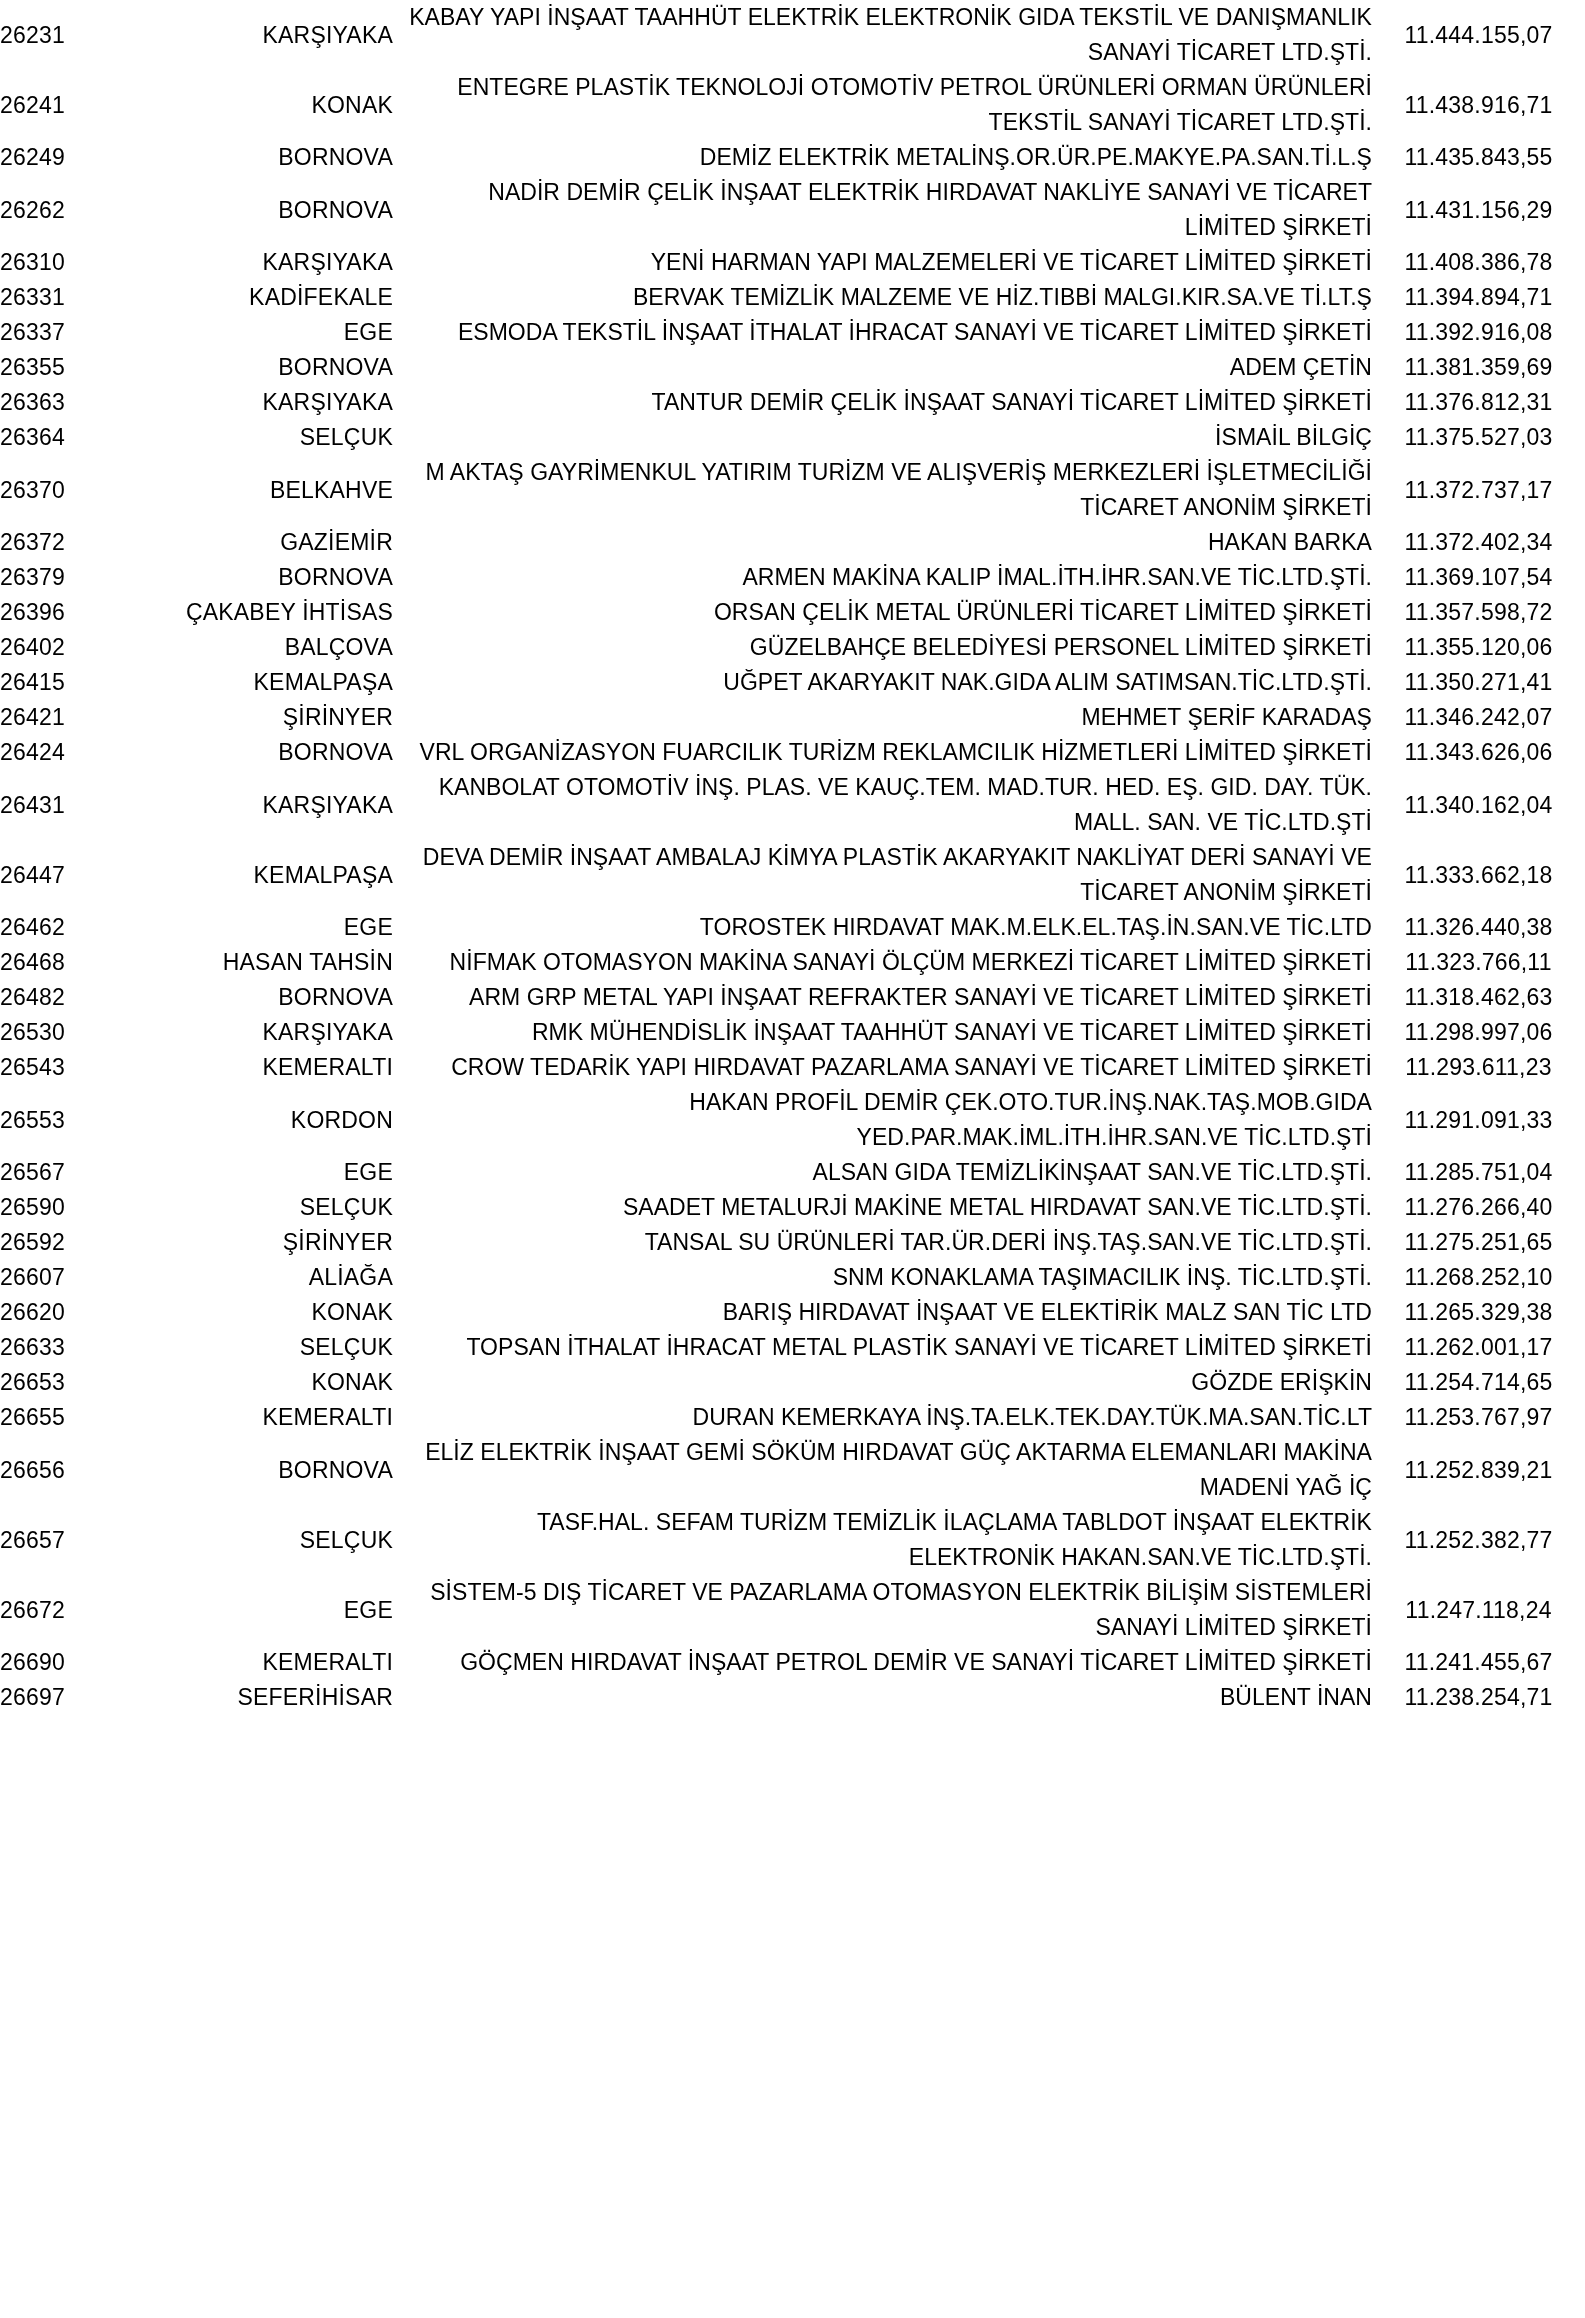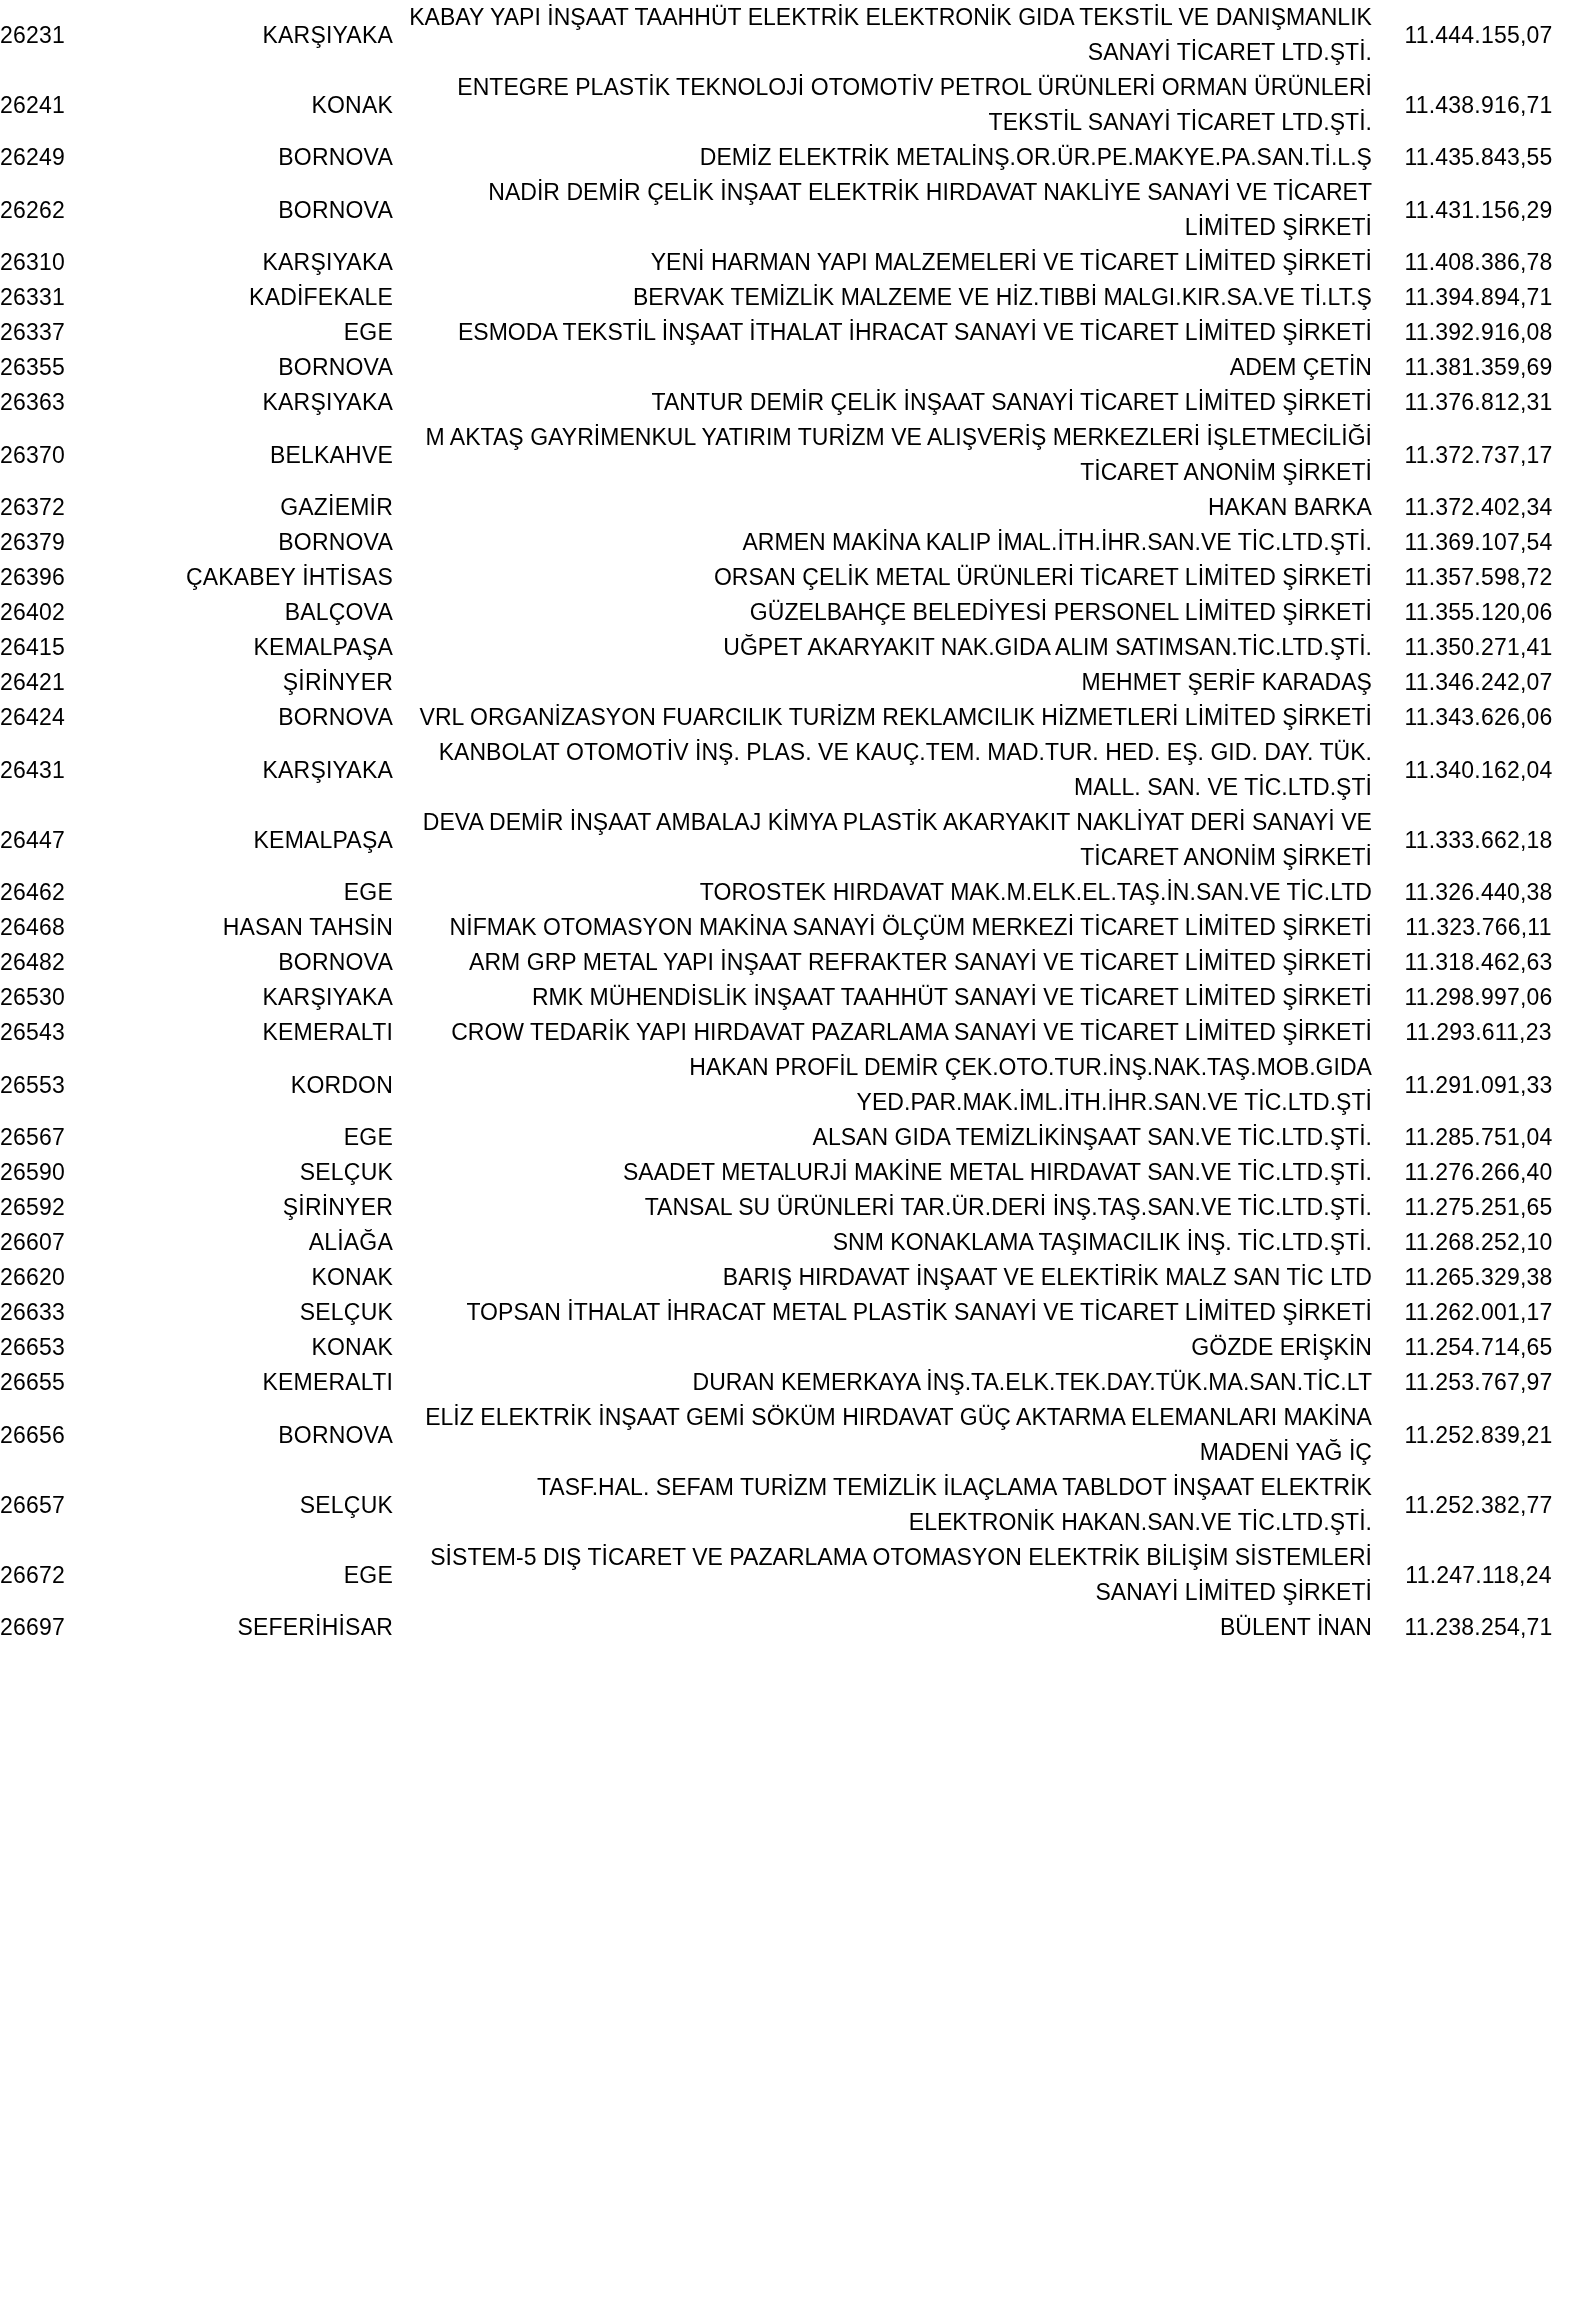--- a/index.html
+++ b/index.html
@@ -126,20 +126,26 @@
           <td class="cell-district">BORNOVA</td>
           <td class="cell-name">ADEM ÇETİN</td>
           <td class="cell-amount">11.381.359,69</td>
         </tr>
         <tr>
           <td class="cell-id">26363</td>
           <td class="cell-district">KARŞIYAKA</td>
           <td class="cell-name">TANTUR DEMİR ÇELİK İNŞAAT SANAYİ TİCARET LİMİTED ŞİRKETİ</td>
           <td class="cell-amount">11.376.812,31</td>
         </tr>
+        <tr>
+          <td class="cell-id">26364</td>
+          <td class="cell-district">SELÇUK</td>
+          <td class="cell-name">İSMAİL BİLGİÇ</td>
+          <td class="cell-amount">11.375.527,03</td>
+        </tr>
         <tr class="row-2line">
           <td class="cell-id">26370</td>
           <td class="cell-district">BELKAHVE</td>
           <td class="cell-name">M AKTAŞ GAYRİMENKUL YATIRIM TURİZM VE ALIŞVERİŞ MERKEZLERİ İŞLETMECİLİĞİ TİCARET ANONİM ŞİRKETİ</td>
           <td class="cell-amount">11.372.737,17</td>
         </tr>
         <tr>
           <td class="cell-id">26372</td>
           <td class="cell-district">GAZİEMİR</td>
           <td class="cell-name">HAKAN BARKA</td>
@@ -287,20 +293,26 @@
           <td class="cell-id">26657</td>
           <td class="cell-district">SELÇUK</td>
           <td class="cell-name">TASF.HAL. SEFAM TURİZM TEMİZLİK İLAÇLAMA TABLDOT İNŞAAT ELEKTRİK ELEKTRONİK HAKAN.SAN.VE TİC.LTD.ŞTİ.</td>
           <td class="cell-amount">11.252.382,77</td>
         </tr>
         <tr class="row-2line">
           <td class="cell-id">26672</td>
           <td class="cell-district">EGE</td>
           <td class="cell-name">SİSTEM-5 DIŞ TİCARET VE PAZARLAMA OTOMASYON ELEKTRİK BİLİŞİM SİSTEMLERİ SANAYİ LİMİTED ŞİRKETİ</td>
           <td class="cell-amount">11.247.118,24</td>
+        </tr>
+        <tr class="row-2line">
+          <td class="cell-id">26690</td>
+          <td class="cell-district">KEMERALTI</td>
+          <td class="cell-name">GÖÇMEN HIRDAVAT İNŞAAT PETROL DEMİR VE SANAYİ TİCARET LİMİTED ŞİRKETİ</td>
+          <td class="cell-amount">11.241.455,67</td>
         </tr>
         <tr>
           <td class="cell-id">26697</td>
           <td class="cell-district">SEFERİHİSAR</td>
           <td class="cell-name">BÜLENT İNAN</td>
           <td class="cell-amount">11.238.254,71</td>
         </tr>
       </tbody>
   </table>
 </div>

